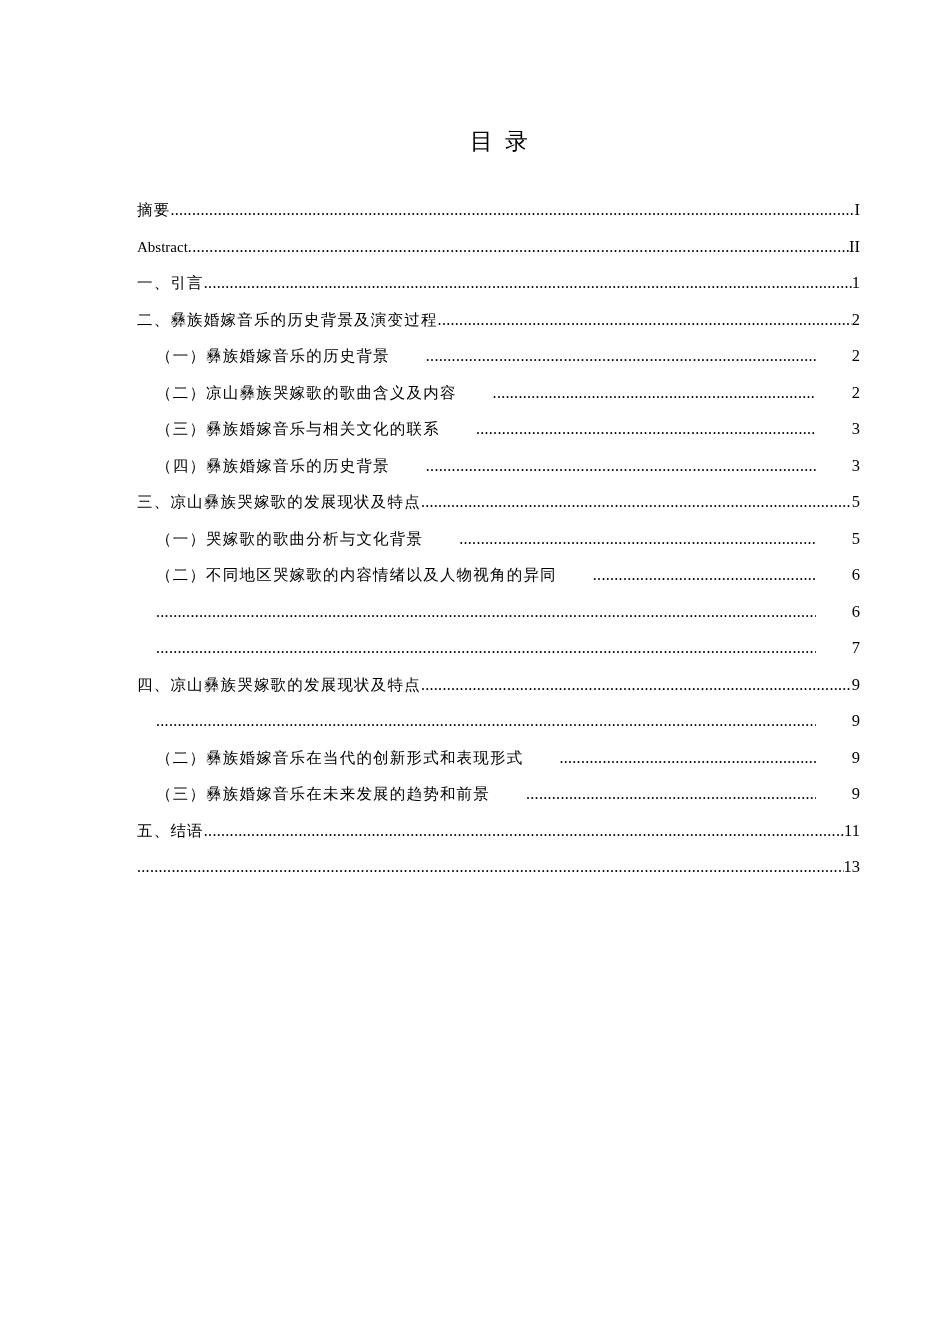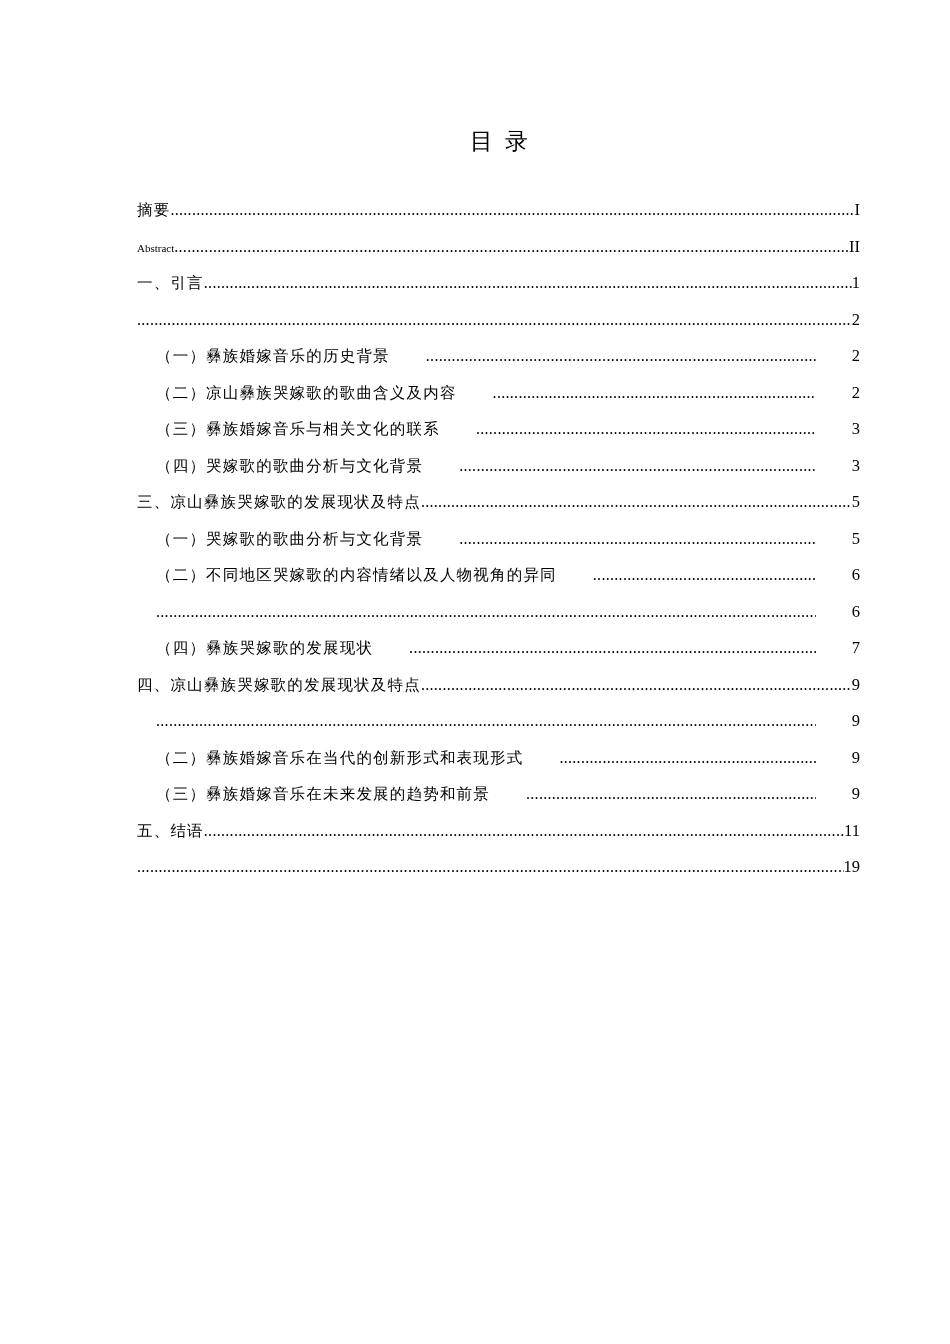--- a/index.html
+++ b/index.html
@@ -57,21 +57,21 @@
     }
     .toc-label {
       flex: 0 0 auto;
       letter-spacing: 1.2px;
       font-family: "DejaVu Serif", "Liberation Serif", serif;
       font-size: 15.5px;
     }
     .toc-label.latin {
       letter-spacing: 0;
       font-family: "Liberation Serif", serif;
-      font-size: 11px;
+      font-size: 15px;
     }
     .toc-leader {
       flex: 1 1 auto;
       overflow: hidden;
       font-family: "Liberation Serif", serif;
       font-size: 16px;
       letter-spacing: 0.3px;
       color: #000;
     }
     .toc-leader::before {
@@ -99,40 +99,41 @@
     <span class="toc-label latin">Abstract</span>
     <span class="toc-leader"></span>
     <span class="toc-page">II</span>
   </li>
       <li class="toc-entry">
     <span class="toc-label">一、引言</span>
     <span class="toc-leader"></span>
     <span class="toc-page">1</span>
   </li>
       <li class="toc-entry">
+    <span class="toc-label">二、彝族婚嫁音乐的历史背景及演变过程</span>
     <span class="toc-leader"></span>
     <span class="toc-page">2</span>
   </li>
       <li class="toc-entry level-2">
     <span class="toc-label">（一）彝族婚嫁音乐的历史背景</span>
     <span class="toc-leader"></span>
     <span class="toc-page">2</span>
   </li>
       <li class="toc-entry level-2">
     <span class="toc-label">（二）凉山彝族哭嫁歌的歌曲含义及内容</span>
     <span class="toc-leader"></span>
     <span class="toc-page">2</span>
   </li>
       <li class="toc-entry level-2">
     <span class="toc-label">（三）彝族婚嫁音乐与相关文化的联系</span>
     <span class="toc-leader"></span>
     <span class="toc-page">3</span>
   </li>
       <li class="toc-entry level-2">
-    <span class="toc-label">（四）哭嫁歌的歌曲分析与文化背景</span>
+    <span class="toc-label">（四）彝族婚嫁音乐的历史背景</span>
     <span class="toc-leader"></span>
     <span class="toc-page">3</span>
   </li>
       <li class="toc-entry">
     <span class="toc-label">三、凉山彝族哭嫁歌的发展现状及特点</span>
     <span class="toc-leader"></span>
     <span class="toc-page">5</span>
   </li>
       <li class="toc-entry level-2">
     <span class="toc-label">（一）哭嫁歌的歌曲分析与文化背景</span>
@@ -142,21 +143,20 @@
       <li class="toc-entry level-2">
     <span class="toc-label">（二）不同地区哭嫁歌的内容情绪以及人物视角的异同</span>
     <span class="toc-leader"></span>
     <span class="toc-page">6</span>
   </li>
       <li class="toc-entry level-2">
     <span class="toc-leader"></span>
     <span class="toc-page">6</span>
   </li>
       <li class="toc-entry level-2">
-    <span class="toc-label">（四）彝族哭嫁歌的发展现状</span>
     <span class="toc-leader"></span>
     <span class="toc-page">7</span>
   </li>
       <li class="toc-entry">
     <span class="toc-label">四、凉山彝族哭嫁歌的发展现状及特点</span>
     <span class="toc-leader"></span>
     <span class="toc-page">9</span>
   </li>
       <li class="toc-entry level-2">
     <span class="toc-leader"></span>
@@ -173,16 +173,16 @@
     <span class="toc-page">9</span>
   </li>
       <li class="toc-entry">
     <span class="toc-label">五、结语</span>
     <span class="toc-leader"></span>
     <span class="toc-page">11</span>
   </li>
       <li class="toc-entry">
     <span class="toc-label"></span>
     <span class="toc-leader"></span>
-    <span class="toc-page">19</span>
+    <span class="toc-page">13</span>
   </li>
     </ul>
 </div>
 
 </body></html>

